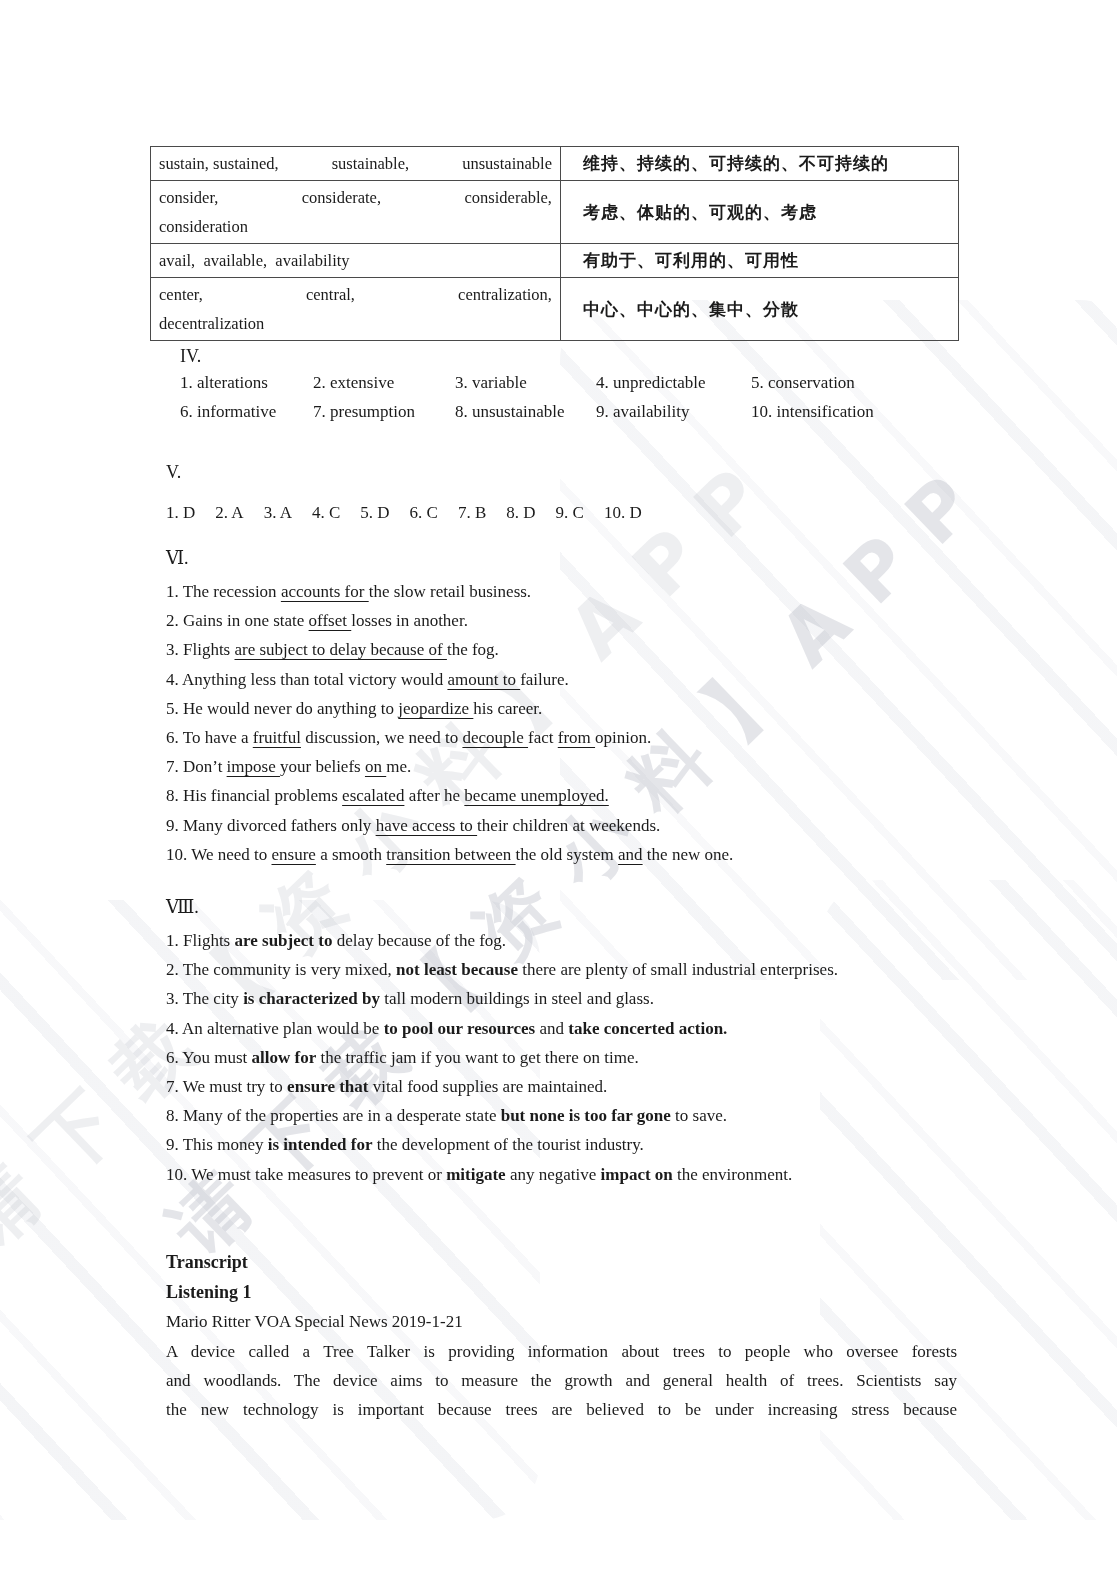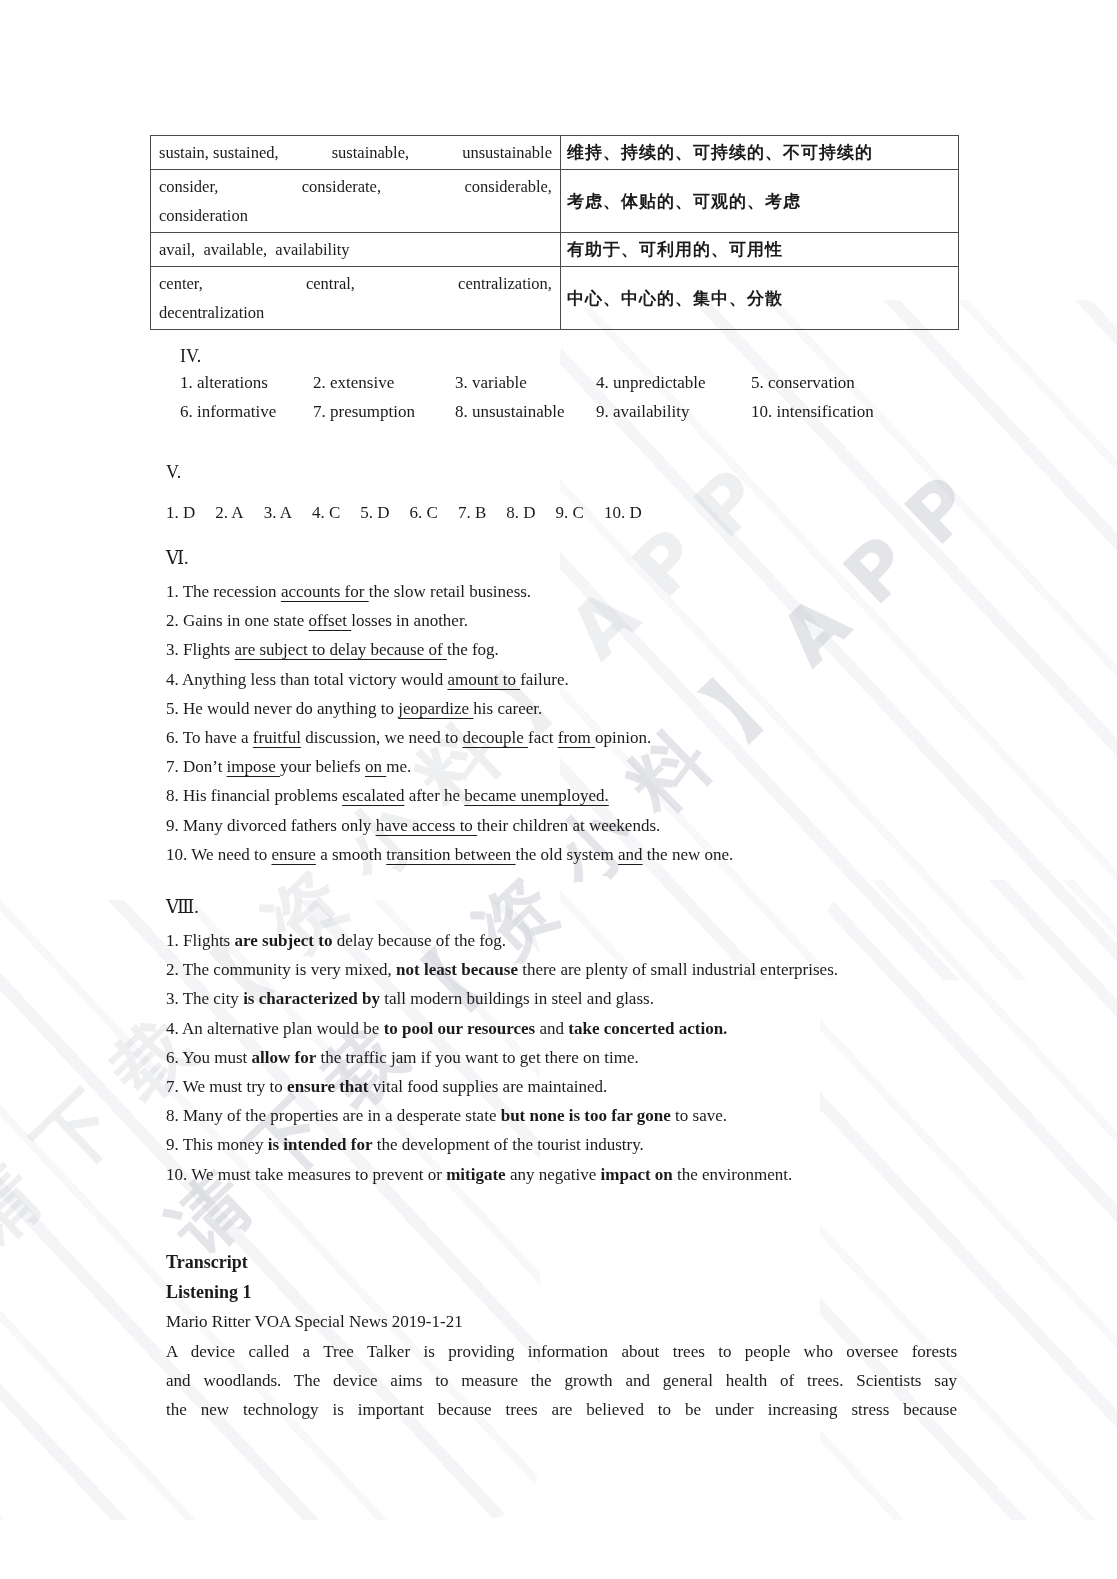--- a/index.html
+++ b/index.html
@@ -14,25 +14,25 @@
   .s1{left:-80px;top:900px;width:620px;height:620px;opacity:.75;}
   .s2{left:560px;top:300px;width:580px;height:680px;opacity:.7;}
   .s3{left:820px;top:880px;width:340px;height:640px;opacity:.7;}
   
   .wm{position:absolute;font-family:"DejaVu Sans",sans-serif;font-weight:700;
       font-size:76px;letter-spacing:30px;white-space:nowrap;
       transform-origin:0 50%;transform:rotate(-44deg);pointer-events:none;}
   .wm1{left:185px;top:1190px;color:rgba(170,174,186,.32);}
   .wm2{left:-26px;top:1183px;color:rgba(170,174,186,.20);}
   
-  table.vtable{position:absolute;left:150px;top:135px;width:808px;
+  table.vtable{position:absolute;left:150px;top:146px;width:808px;
       border-collapse:collapse;table-layout:fixed;}
   .vtable td{border:1px solid #4a4a4a;vertical-align:middle;overflow:hidden;}
   .vtable td.en{padding:2px 8px;font-size:16.5px;line-height:29px;}
-  .vtable td.zh{padding:2px 6px;font-family:Liberation Sans, sans-serif;
+  .vtable td.zh{padding:2px 22px;font-family:Liberation Sans, sans-serif;
       font-weight:600;font-size:17px;letter-spacing:1px;line-height:29px;}
   .enline{white-space:pre-wrap;}
   .enline.spread{display:flex;justify-content:space-between;white-space:normal;}
   
   .sec{position:absolute;font-size:17px;}
   .h{font-size:18px;line-height:24px;}
   #sec4{left:180px;top:344px;width:792px;}
   .grid5{display:grid;grid-template-columns:133px 142px 141px 155px 1fr;
       line-height:29px;}
   #sec4 .grid5:first-of-type{margin-top:9px;}

